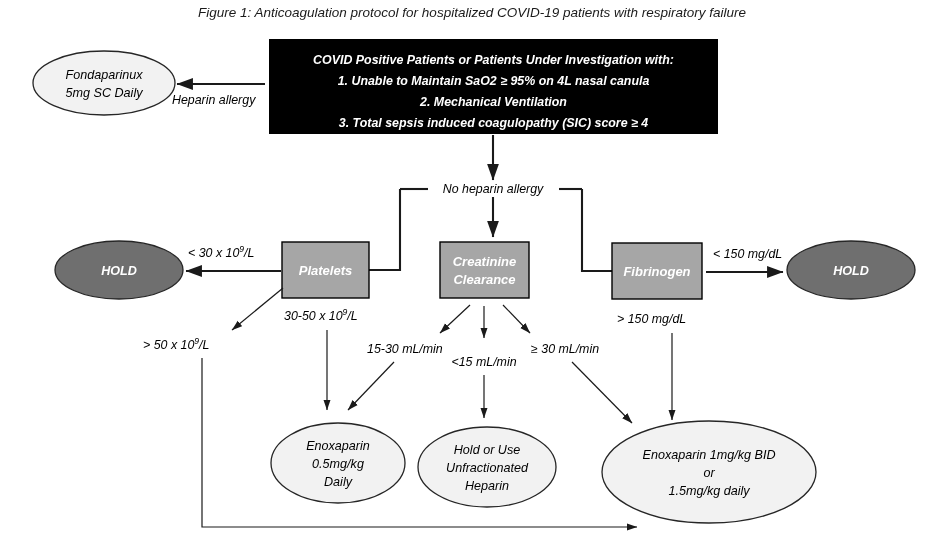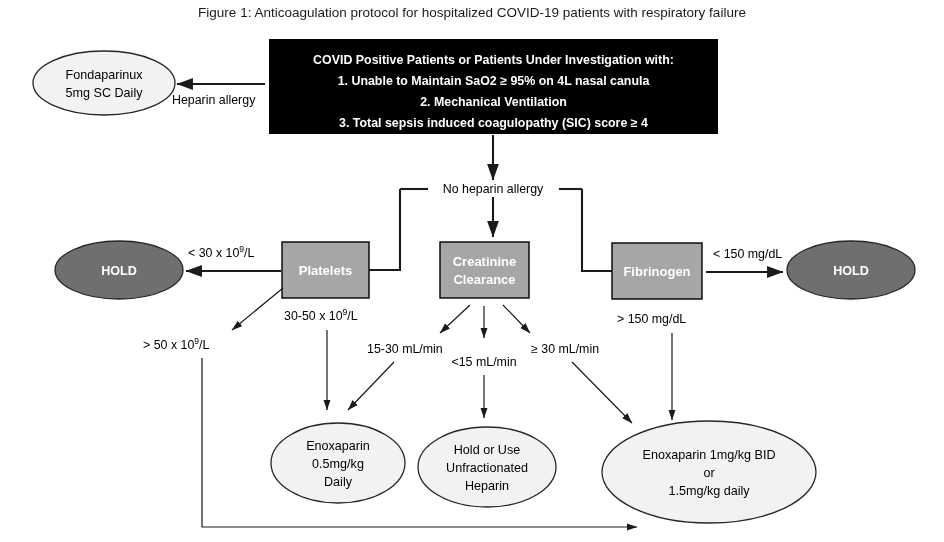--- a/index.html
+++ b/index.html
@@ -11,20 +11,21 @@
     font-family: "Liberation Sans", sans-serif;
     width: 944px;
     height: 542px;
     overflow: hidden;
   }
   #figure-root {
     position: relative;
     width: 944px;
     height: 542px;
     background: #ffffff;
+    font-style: italic;
   }
   svg#flow {
     position: absolute;
     top: 0;
     left: 0;
     width: 944px;
     height: 542px;
   }
   .fig-title {
     font-size: 13.5px;

